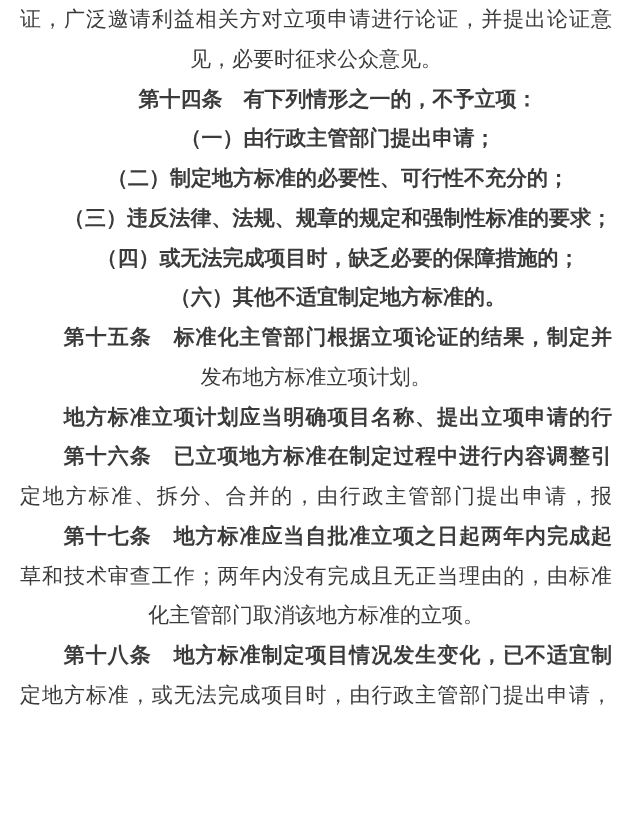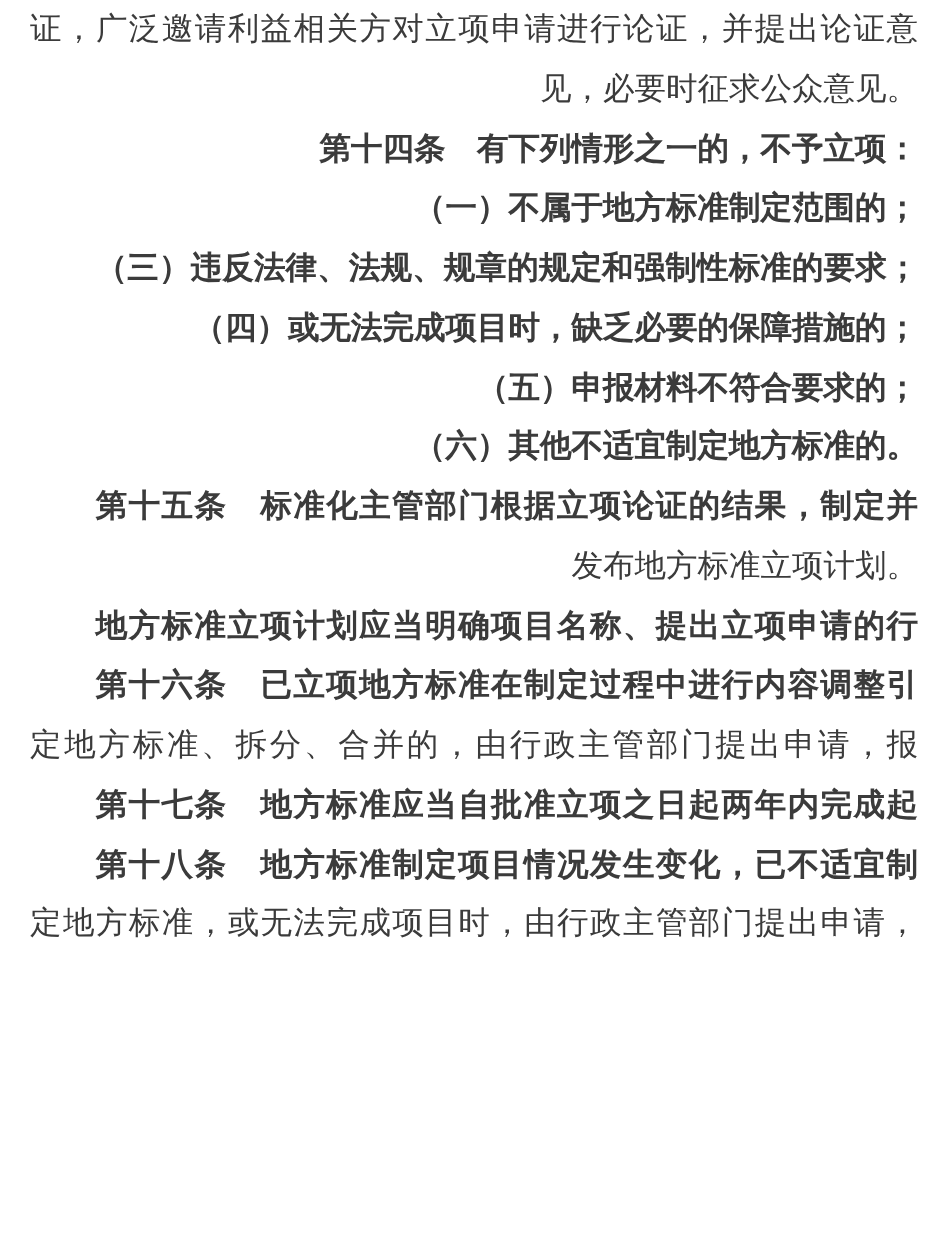--- a/index.html
+++ b/index.html
@@ -15,21 +15,21 @@
     padding: 0 19px 0 20px;
     background: #ffffff;
     overflow: hidden;
     font-family: "Liberation Serif", "DejaVu Serif", serif;
     font-size: 21px;
     line-height: 39.75px;
     color: #3b3b3b;
   }
   .ln {
     white-space: nowrap;
-    text-align: right;
+    text-align: center;
   }
   .ln.ind {
     text-indent: 43.8px;
     font-weight: bold;
   }
   .ln.fill {
     white-space: normal;
     text-align: justify;
     text-align-last: justify;
   }
@@ -37,26 +37,28 @@
     letter-spacing: -0.3px;
   }
 </style>
 </head>
 <body>
 
 <div class="page">
   <div class="ln fill">证，广泛邀请利益相关方对立项申请进行论证，并提出论证意</div>
   <div class="ln">见，必要时征求公众意见。</div>
   <div class="ln ind">第十四条　有下列情形之一的，不予立项：</div>
-  <div class="ln ind">（一）不属于地方标准制定范围的；</div>
+  <div class="ln ind">（一）由行政主管部门提出申请；</div>
+  <div class="ln ind">（二）制定地方标准的必要性、可行性不充分的；</div>
   <div class="ln ind fill tight">（三）违反法律、法规、规章的规定和强制性标准的要求；</div>
   <div class="ln ind">（四）或无法完成项目时，缺乏必要的保障措施的；</div>
-  <div class="ln ind">（五）申报材料不符合要求的；</div>
   <div class="ln ind">（六）其他不适宜制定地方标准的。</div>
   <div class="ln ind fill">第十五条　标准化主管部门根据立项论证的结果，制定并</div>
   <div class="ln">发布地方标准立项计划。</div>
   <div class="ln ind fill">地方标准立项计划应当明确项目名称、提出立项申请的行</div>
   <div class="ln ind fill">第十六条　已立项地方标准在制定过程中进行内容调整引</div>
   <div class="ln fill">定地方标准、拆分、合并的，由行政主管部门提出申请，报</div>
   <div class="ln ind fill">第十七条　地方标准应当自批准立项之日起两年内完成起</div>
+  <div class="ln fill">草和技术审查工作；两年内没有完成且无正当理由的，由标准</div>
+  <div class="ln">化主管部门取消该地方标准的立项。</div>
   <div class="ln ind fill">第十八条　地方标准制定项目情况发生变化，已不适宜制</div>
   <div class="ln fill">定地方标准，或无法完成项目时，由行政主管部门提出申请，</div>
 </div>
 
 </body></html>

